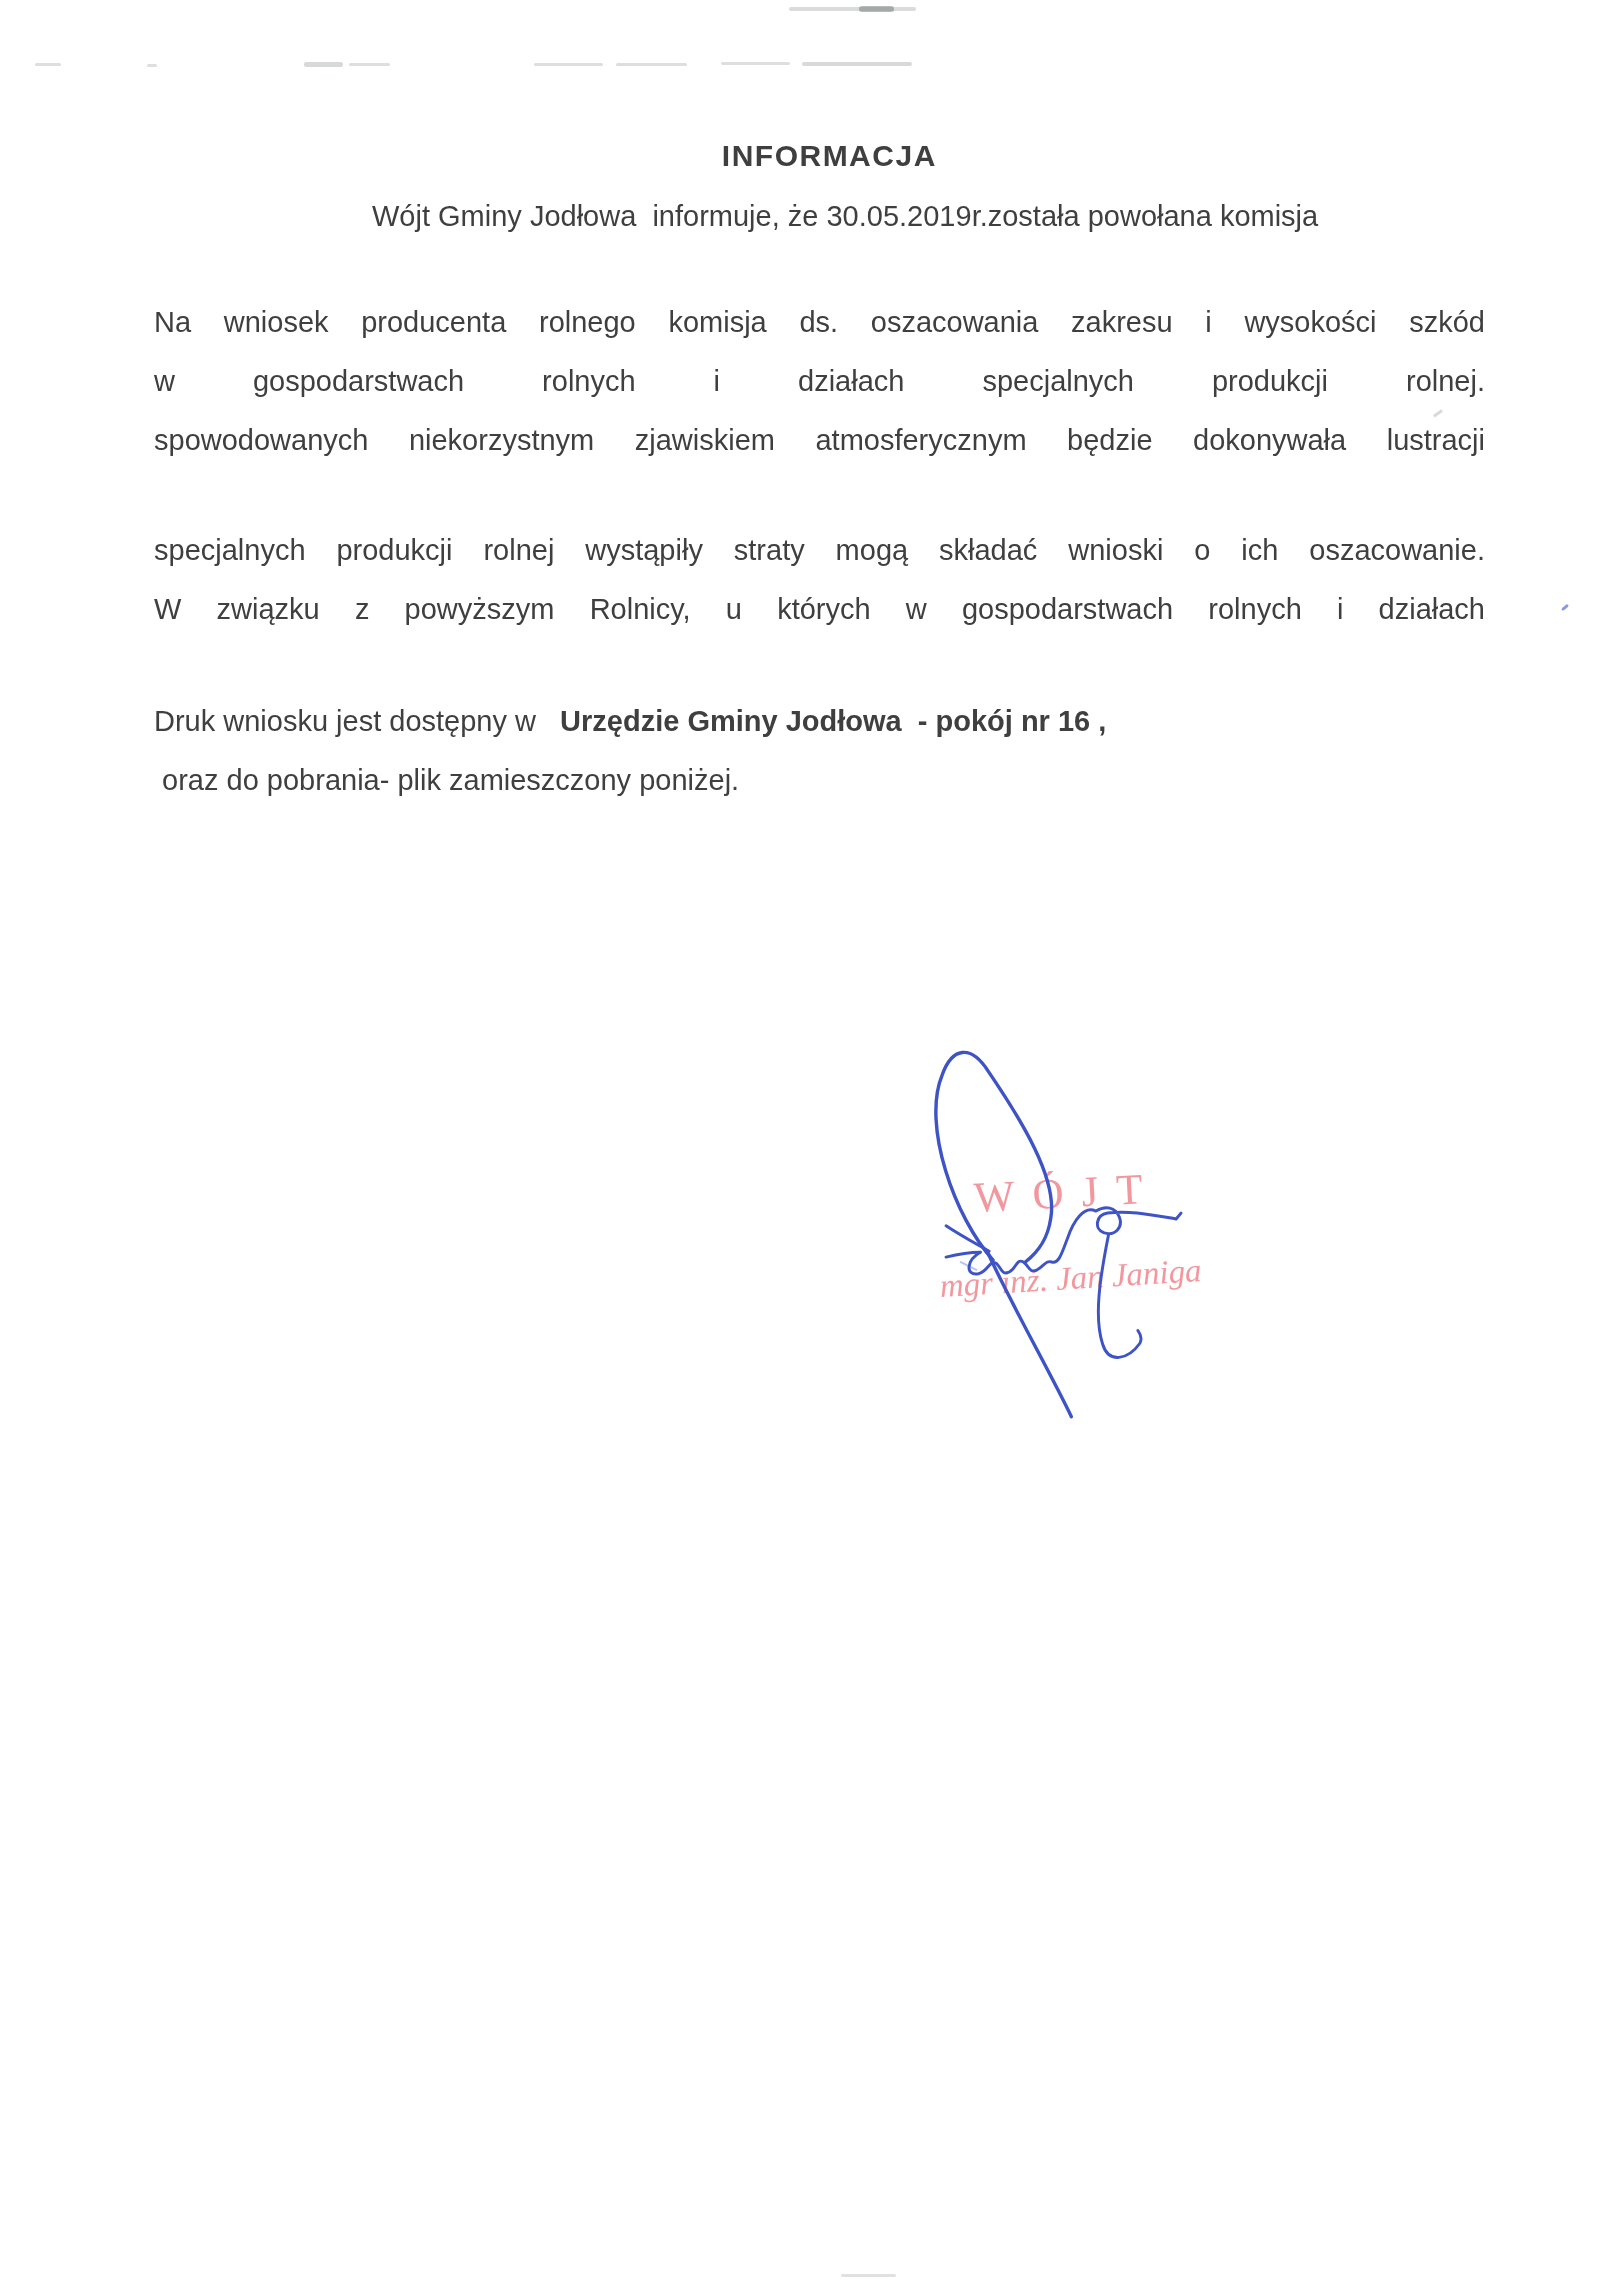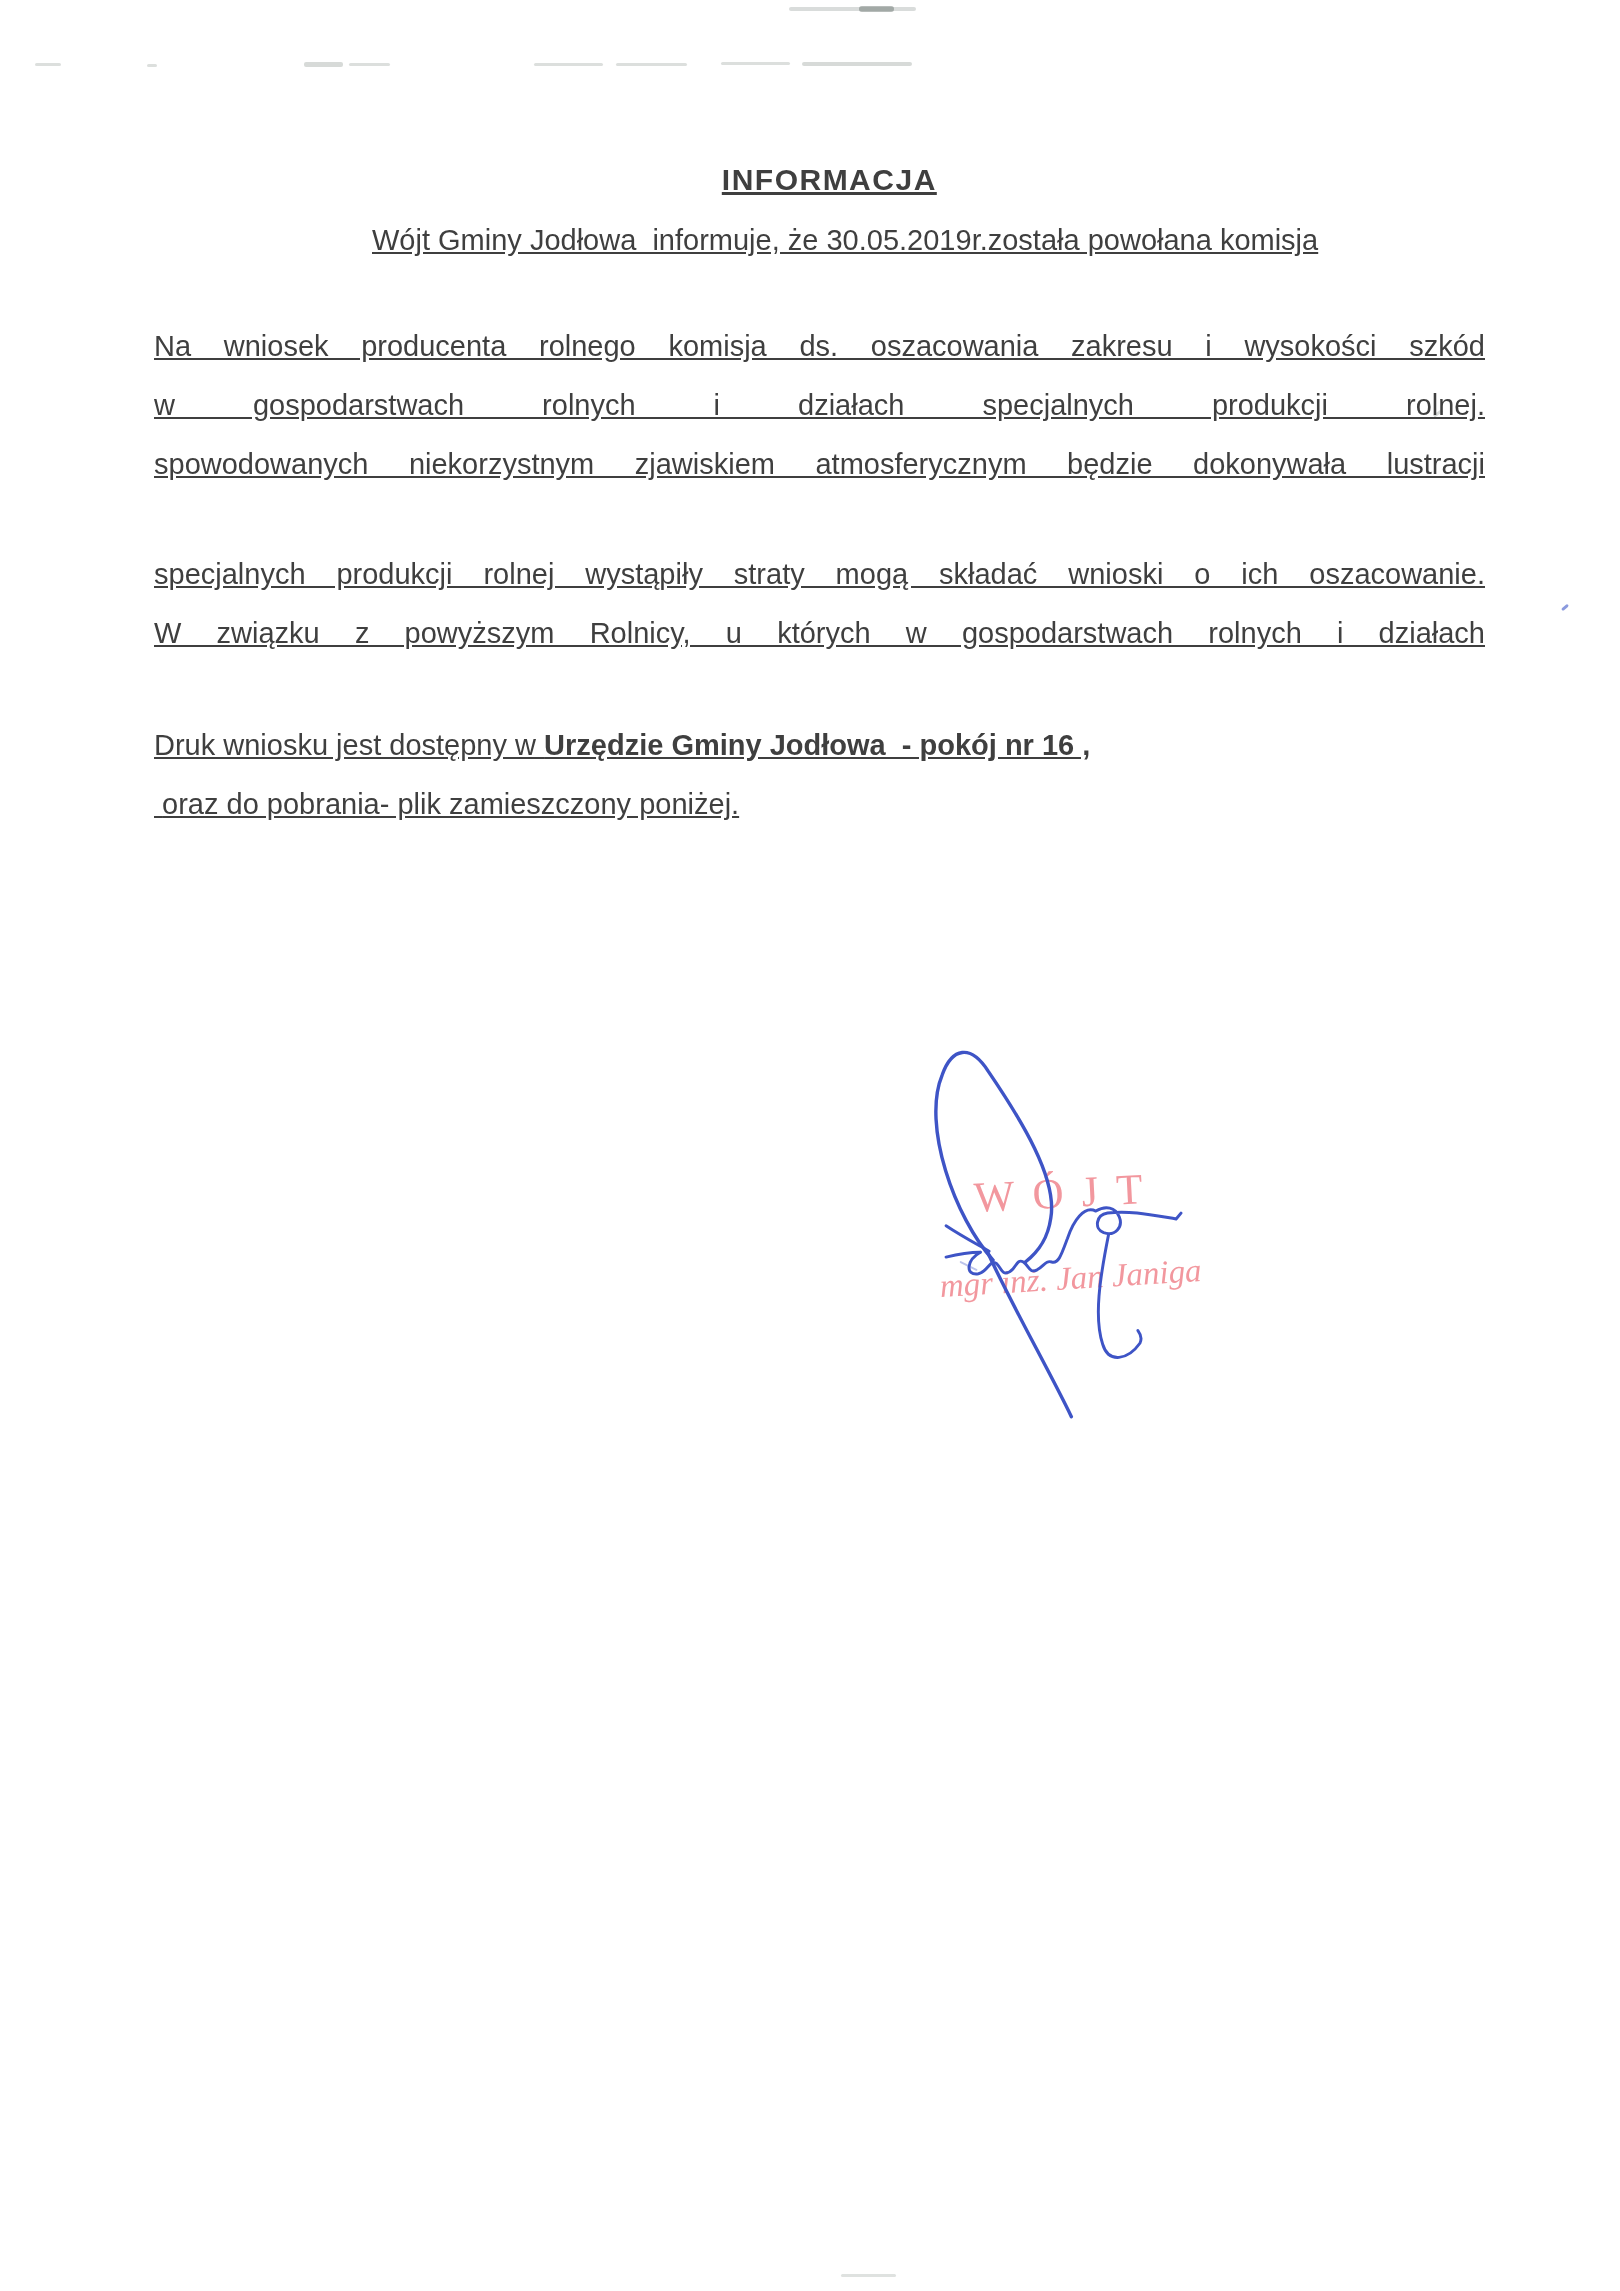--- a/index.html
+++ b/index.html
@@ -12,37 +12,37 @@
   html,body{margin:0;padding:0;background:#ffffff;}
   .page{
     position:relative;
     width:1620px;height:2292px;
     background:var(--page-bg);
     font-family:"Liberation Sans","DejaVu Sans",sans-serif;
     color:var(--text-color);
     overflow:hidden;
   }
   .content{
-    position:absolute;left:154px;top:150px;width:1331px;
-    font-size:29px;line-height:59px;text-decoration:underline;
+    position:absolute;left:154px;top:126px;width:1331px;
+    font-size:29px;line-height:59px;
   }
   .doc-title{
     margin:0;font-size:30px;font-weight:bold;
     text-align:center;line-height:59px;letter-spacing:1.5px;
     transform:translateX(9.8px);
   }
   .para{margin:0;}
   .para-intro{margin-top:2px;}
   .para-commission{margin-top:47px;}
   .para-farmers{margin-top:51px;}
   .para-form{margin-top:53px;}
   .line{white-space:pre-wrap;min-height:59px;}
   .justify .line{text-align:justify;text-align-last:justify;}
   .indent-first{padding-left:218px;}
-  .bold{font-weight:bold;}
+  .bold{font-weight:bold;margin-left:16px;}
 
   
   .signature{
     position:absolute;left:902px;top:1029px;width:372px;height:421px;
   }
   .stamp-title{
     position:absolute;left:73px;top:147px;
     font-family:"Liberation Serif","DejaVu Serif",serif;
     font-size:43px;line-height:1;letter-spacing:0.42em;
     color:var(--stamp-color);opacity:.85;

